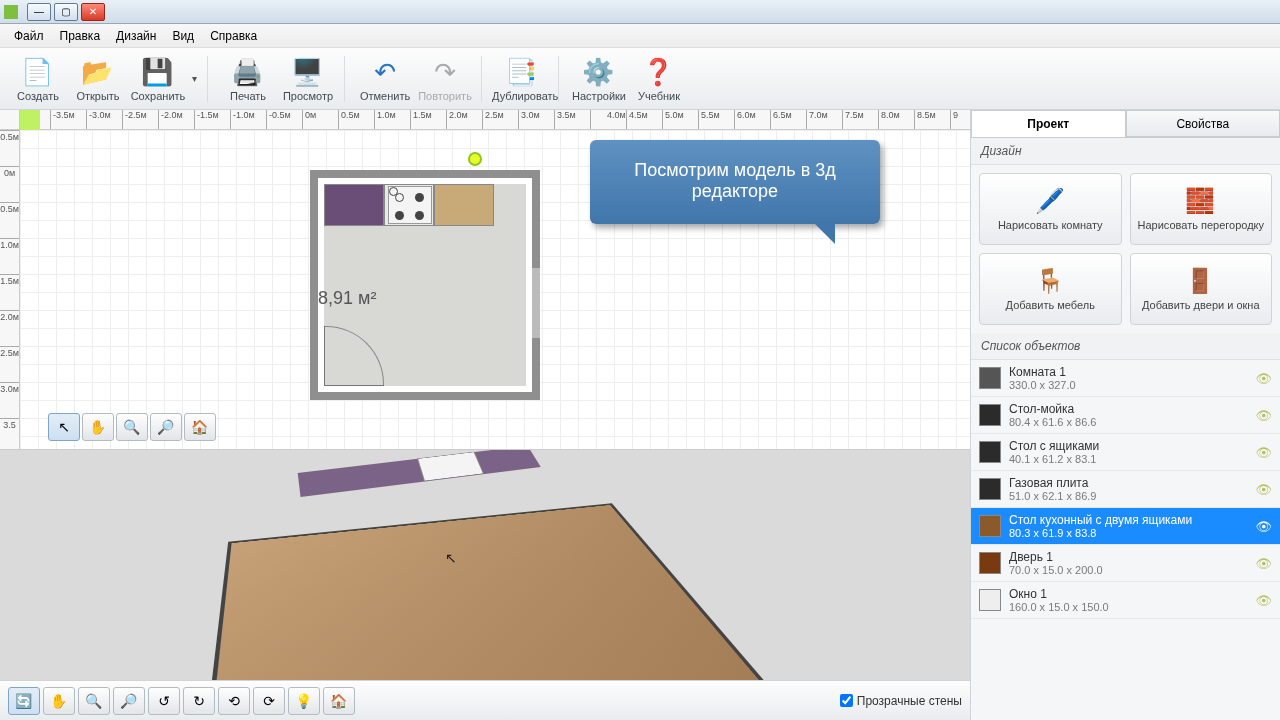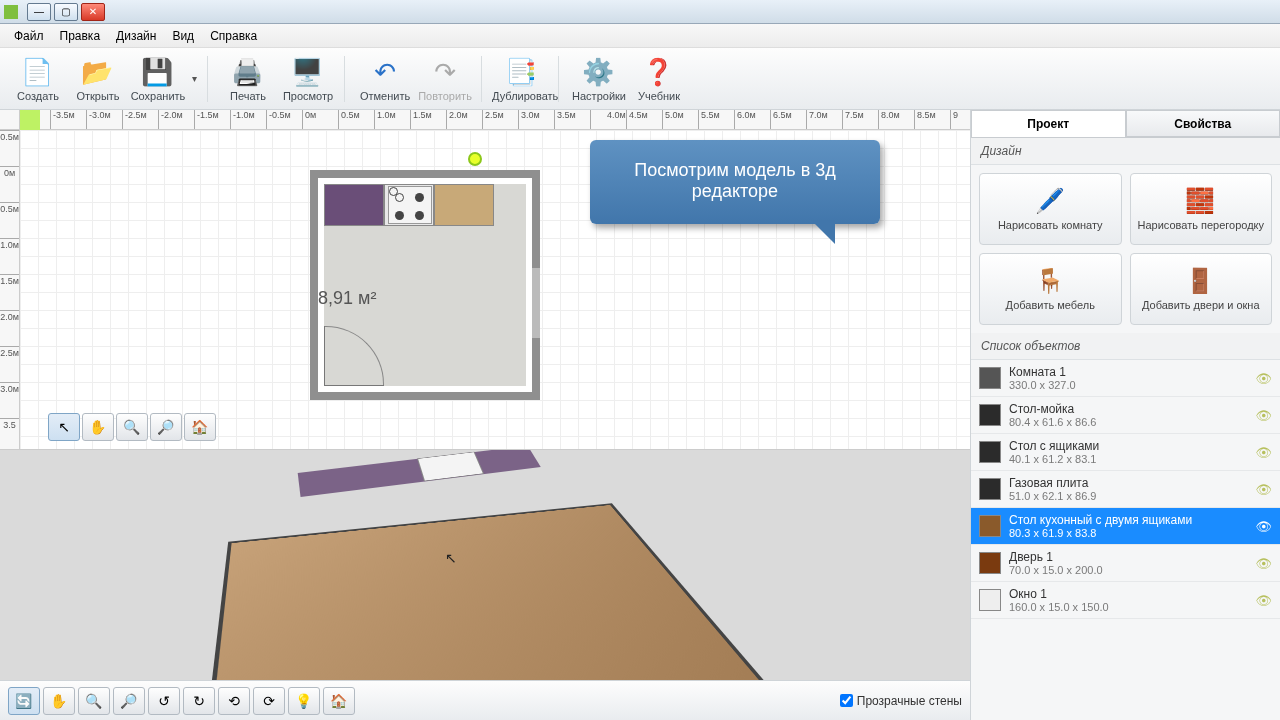--- a/index.html
+++ b/index.html
@@ -70,21 +70,21 @@
 .view3d .stove3d{ position:absolute; top:-4px; left:420px; width:60px; height:40px; background:#f4f4f4; border:1px solid #888; transform:perspective(700px) rotateX(55deg) rotate(-12deg);}
 .cursor3d{ position:absolute; left:445px; top:100px; font-size:14px; color:#222;}
 
 .bottom-bar{ height:40px; background:linear-gradient(#fdfdfd,#e9ecef); border-top:1px solid #cfd4d8; display:flex; align-items:center; padding:0 8px; gap:3px;}
 .bottom-bar .spacer{ flex:1;}
 .chk{ font-size:12px; color:#333; display:flex; align-items:center; gap:4px;}
 .chk input{ width:13px; height:13px;}
 
 
 .tabs{ display:flex; background:#dfe3e7; height:28px; border-bottom:1px solid #c8ccd0;}
-.tab{ flex:1; text-align:center; font-size:12px; line-height:26px; border:1px solid #c8ccd0; background:linear-gradient(#f8f9fa,#e8eaed);font-weight:bold;}
+.tab{ flex:1; text-align:center; font-size:12px; line-height:26px; border:1px solid #c8ccd0; background:linear-gradient(#f8f9fa,#e8eaed);}
 .tab.active{ background:#fff; border-bottom:none; font-weight:bold;}
 
 .section-h{ font-size:12px; font-style:italic; padding:6px 10px; color:#555; background:#f1f2f3; border-bottom:1px solid #dde1e4;}
 .design-grid{ display:grid; grid-template-columns:1fr 1fr; gap:8px; padding:8px; font-size:11px; color:#444;}
 .des-btn{ background:linear-gradient(#fff,#e9ecef); border:1px solid #cfd4d8; border-radius:4px; height:72px; display:flex; flex-direction:column; align-items:center; justify-content:center; gap:4px;}
 .des-btn .ic{ font-size:24px;}
 .des-btn .lbl{ text-align:center; line-height:1.15;}
 
 .objects{ flex:1; overflow:auto;}
 .obj{ display:flex; align-items:center; padding:5px 8px; gap:8px; border-bottom:1px solid #e6e8ea; font-size:12px;}

